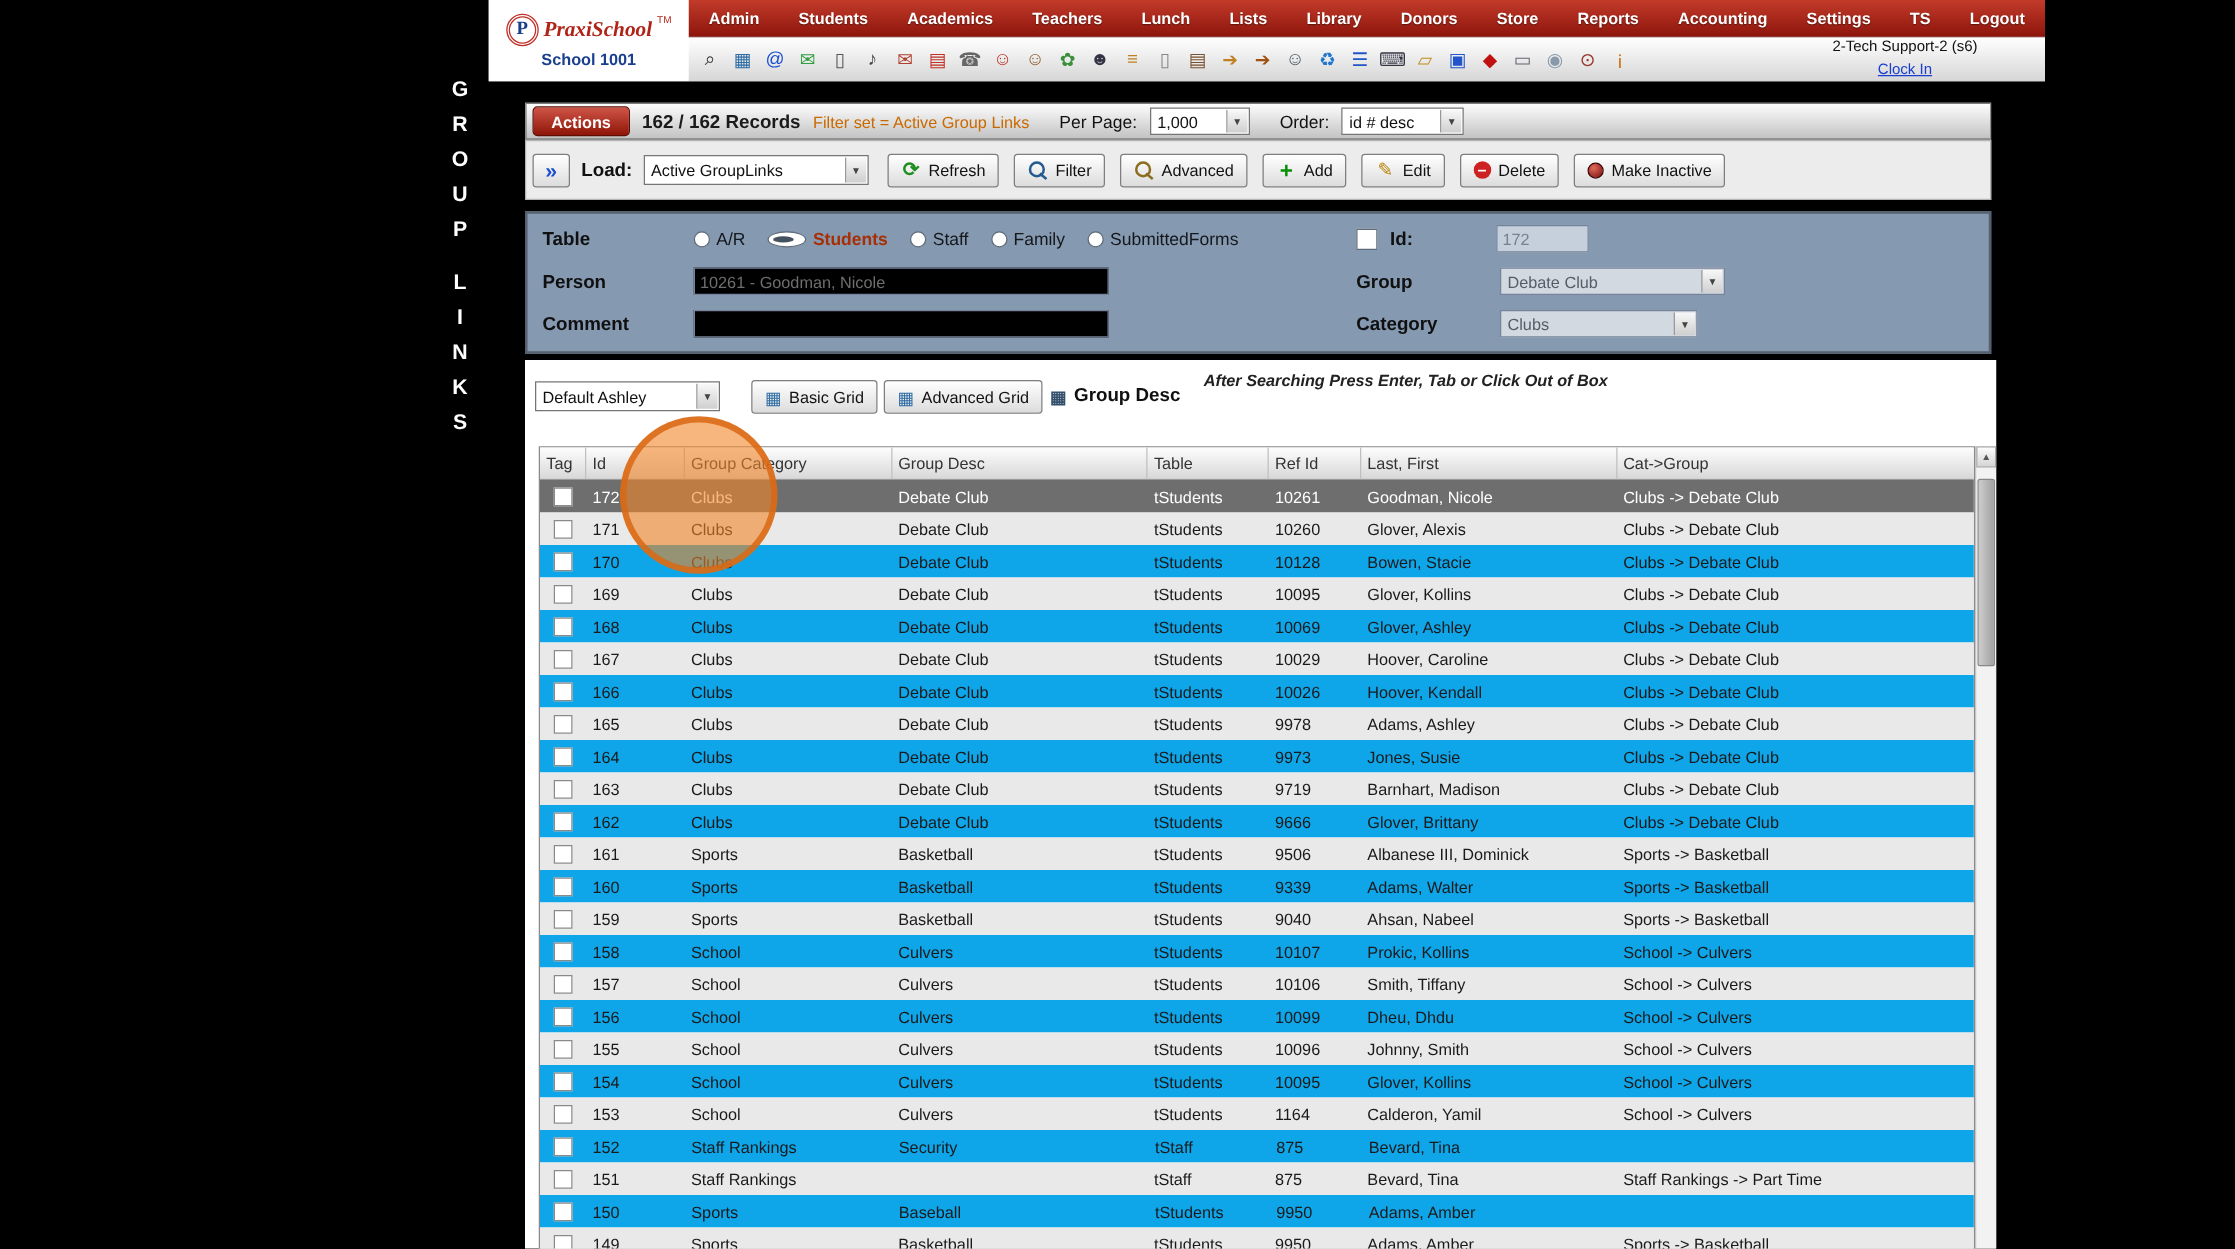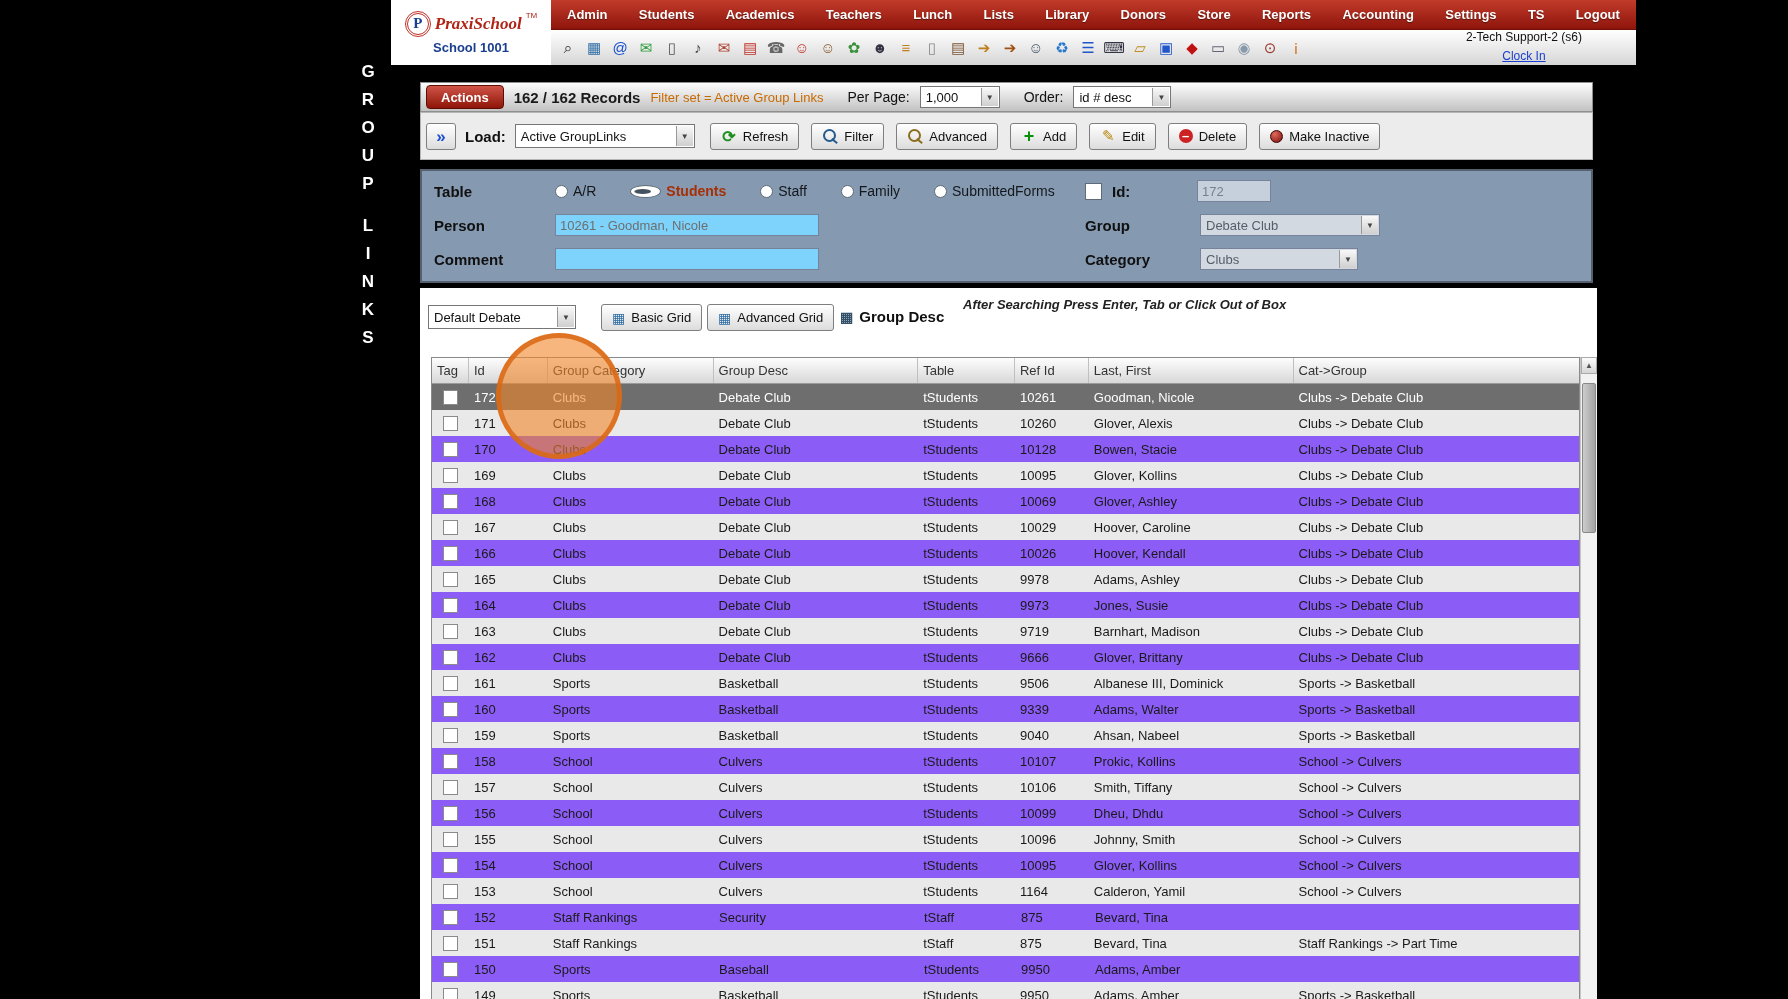--- a/index.html
+++ b/index.html
@@ -55,31 +55,31 @@
   .i-edit::before{content:"✎";color:#b8860b;font-size:15px}
   .i-delete{background:#cc2222;border-radius:50%;width:14px;height:14px;align-items:center;justify-content:center}
   .i-delete::before{content:"–";color:#fff;font-size:13px;font-weight:bold;line-height:12px}
   .i-inactive{background:radial-gradient(circle at 35% 30%,#e06a5a,#7a0d0d);border-radius:50%;width:13px;height:13px;border:1px solid #3a0505}
 
   
   .form-panel{position:absolute;left:420px;top:169px;width:1173px;height:114px;background:#8599b1;border:2px solid #55616e}
   .frow{position:absolute;left:12px;right:12px;height:24px;display:flex;align-items:center}
   .frow1{top:8px}.frow2{top:42px}.frow3{top:76px}
   .flabel{width:108px;font-size:15px;font-weight:bold;color:#101010}
-  .radios{display:flex;align-items:center;gap:34px;margin-left:13px}
+  .radios{display:flex;align-items:center;gap:18px;margin-left:13px}
   .radio-wrap{display:flex;align-items:center;cursor:pointer}
   .radio{width:13px;height:13px;border-radius:50%;background:#fff;border:1px solid #5f6b78;display:inline-block;position:relative;margin-right:5px}
   .radio.sel::after{content:"";position:absolute;inset:3px;background:#44515f;border-radius:50%}
   .radio-label{font-size:14px;color:#14171b}
   .radio-label.active{color:#a62f05;font-weight:bold}
   .form-cb{position:absolute;left:651px;width:17px;height:17px;background:#fff;border:1px solid #5f6b78;cursor:pointer}
   .id-label{position:absolute;left:678px;font-size:15px;font-weight:bold;color:#101010}
   .finput{border:1px solid #76839a;background:#dfe4ea;color:#6e6e6e;font-size:13px;height:22px;padding:0 4px;font-family:inherit}
   .id-input{position:absolute;left:763px;width:74px;background:#c6d0dc;color:#77808c}
-  .person-input,.comment-input{width:264px;margin-left:13px;background:#7dd3fc}
+  .person-input,.comment-input{width:332px;margin-left:13px;background:#000000}
   .rcol-label{position:absolute;left:651px;font-size:15px;font-weight:bold;color:#101010}
   .fsel{position:absolute;left:766px;height:22px;background:#d3d9e1;color:#555d68;border-color:#76839a}
   .group-sel{width:180px}
   .cat-sel{width:158px}
 
   
   .content-area{position:absolute;left:420px;top:288px;width:1177px;height:711px;background:#fff;overflow:hidden}
   .cols-sel{position:absolute;left:8px;top:17px;width:148px;height:24px}
   .btn-basic{position:absolute;left:181px;top:16px}
   .btn-advanced{position:absolute;left:287px;top:16px}
@@ -88,21 +88,21 @@
   .groupdesc-label .grid-ico{color:#33506a}
   .search-hint{position:absolute;left:543px;top:9px;font-size:13px;font-style:italic;font-weight:bold;color:#222}
   .search-input{position:absolute;left:543px;top:26px;width:332px;height:27px;background:#ffffd6;border:1px solid #b0b090;font-size:14px;color:#6e6a50;padding:0 6px;font-family:inherit}
   .search-input::placeholder{color:#a39c72}
 
   
   .grid{position:absolute;left:11px;top:69px;width:1149px;border:1px solid #8a8a8a;background:#fff}
   .ghead{display:flex;height:26px;background:linear-gradient(#fdfdfd,#d8d8d8);border-bottom:1px solid #9a9a9a}
   .hcell{font-size:13px;color:#333;display:flex;align-items:center;padding-left:5px;border-right:1px solid #c0c0c0;white-space:nowrap;overflow:hidden}
   .hcell:last-child{border-right:none}
-  .trow{display:flex;height:26px;background:#8b5cf6;cursor:pointer}
+  .trow{display:flex;height:26px;background:#0ea5e9;cursor:pointer}
   .trow.alt{background:#e9e9e9}
   .trow.selected{background:#6e6e6e}
   .trow.selected .tcell{color:#fff}
   .tcell{font-size:13px;color:#1a1a1a;display:flex;align-items:center;padding-left:5px;white-space:nowrap;overflow:hidden}
   .tcell.tag{justify-content:center;padding-left:0}
   .cb{width:15px;height:15px;background:#fff;border:1px solid #8a8a8a;display:inline-block;cursor:pointer}
 
   
   .vscroll{position:absolute;left:1160px;top:69px;width:17px;height:642px;background:#f2f2f2;border-left:1px solid #c5c5c5}
   .vs-up{height:17px;background:linear-gradient(#fcfcfc,#d5d5d5);border:1px solid #aaa;display:flex;align-items:center;justify-content:center;font-size:8px;color:#555;cursor:pointer}
@@ -288,21 +288,21 @@
     <input class="finput comment-input" value="" style="">
     <span class="rcol-label">Category</span>
     <div class="sel fsel cat-sel">
         <span>Clubs</span>
       </div>
   </div>
 </div>
 
 <div class="content-area">
   <div class="sel cols-sel">
-      <span>Default Debate</span>
+      <span>Default Ashley</span>
     </div>
   <button class="toolbtn btn-basic">
     <span class="grid-ico">▦</span>
     <span>Basic Grid</span>
   </button>
   <button class="toolbtn btn-advanced">
     <span class="grid-ico">▦</span>
     <span>Advanced Grid</span>
   </button>
   <div class="groupdesc-label">

